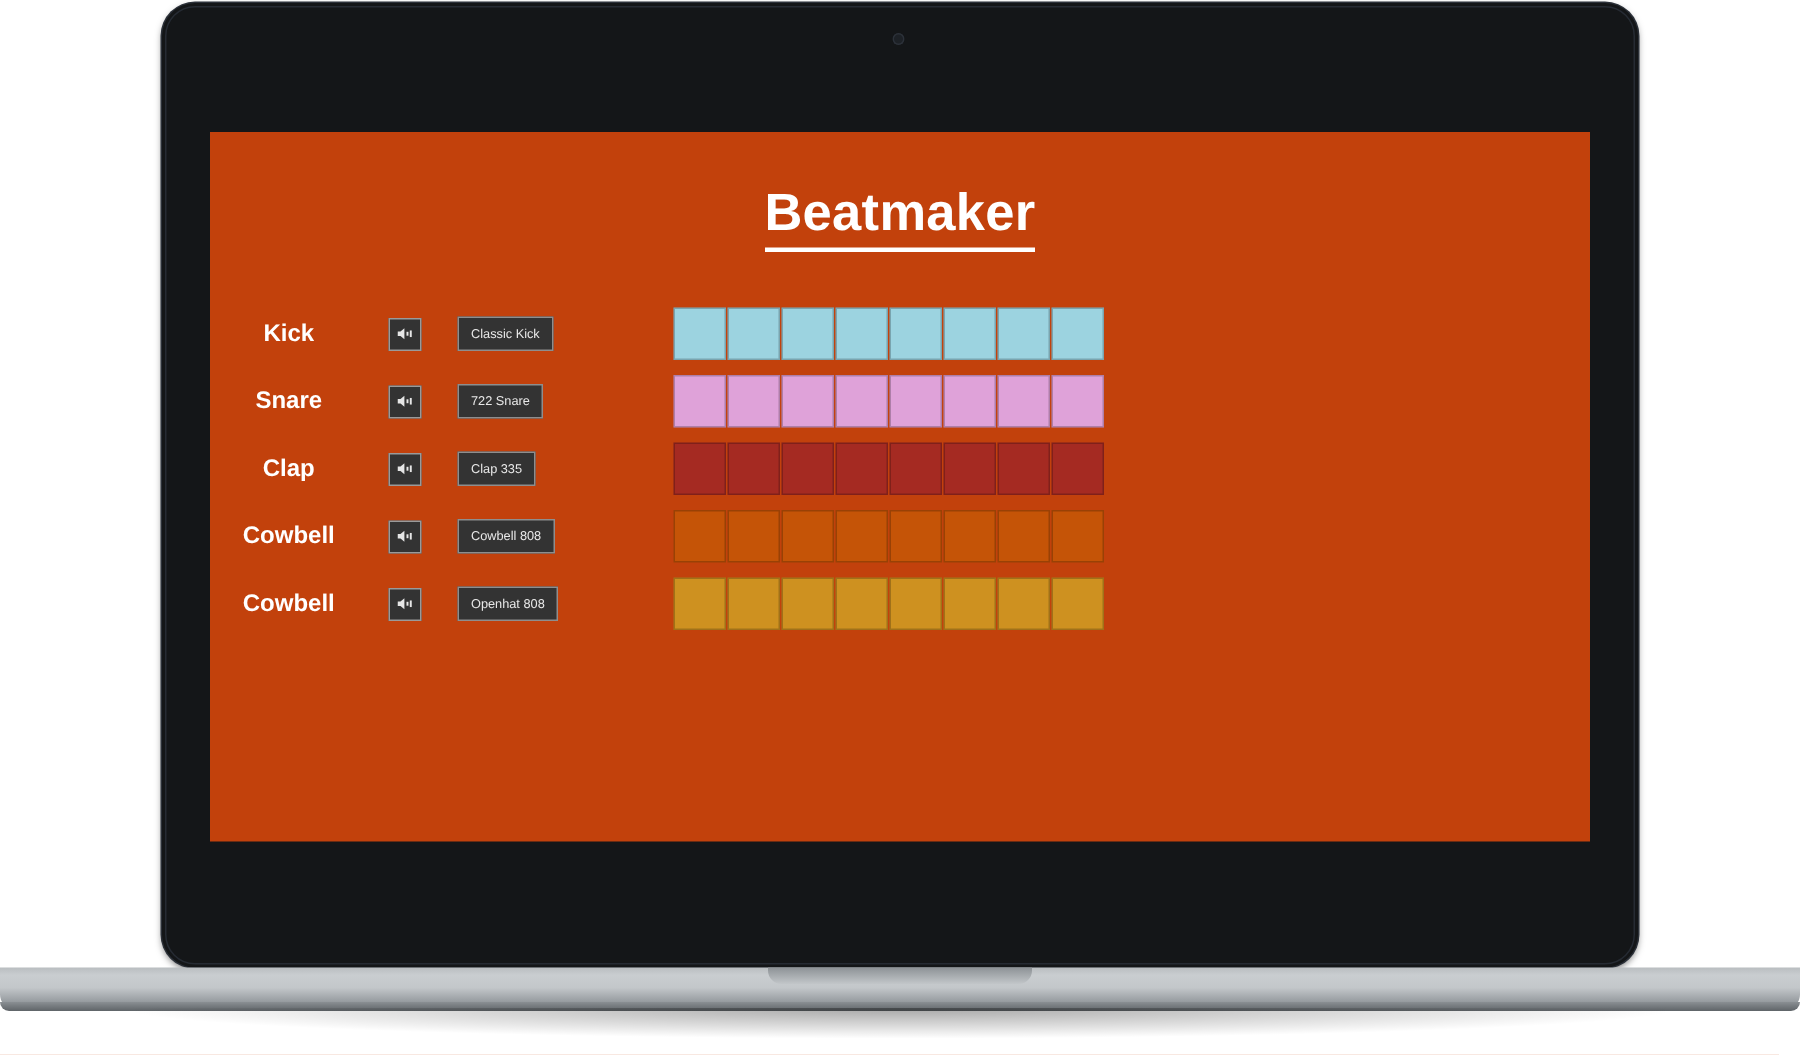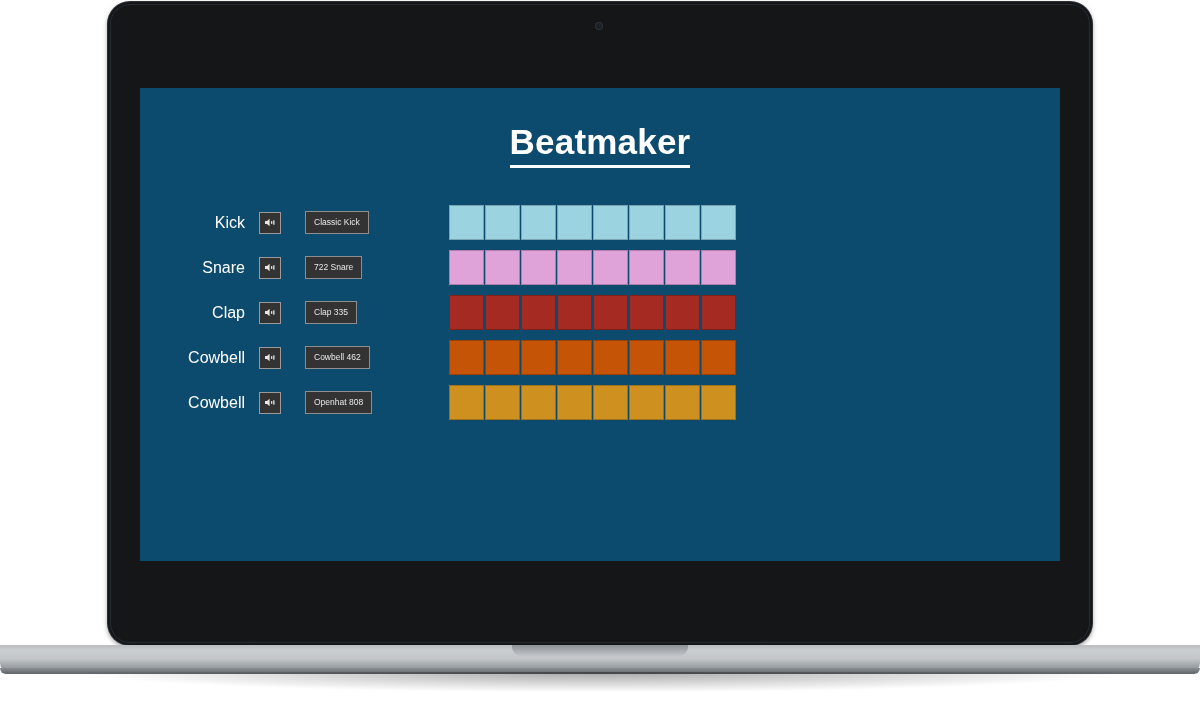--- a/index.html
+++ b/index.html
@@ -21,21 +21,21 @@
     pointer-events:none;
   }
   #camera-icon{
     position:absolute;left:595px;top:22px;width:8px;height:8px;border-radius:50%;
     background:#1d2126;box-shadow:inset 0 0 0 1px #2c3139;
   }
 
   
   #screen-viewport{
     position:absolute;left:140px;top:88px;width:920px;height:473px;
-    background:#0c4a6e;overflow:hidden;
+    background:#c2410c;overflow:hidden;
   }
 
   
   #laptop-base{
     position:absolute;left:0;top:645px;width:1200px;height:28px;
     background:linear-gradient(#b9bdc0 0%,#c9cdd0 18%,#c3c7ca 48%,#9ba0a4 78%,#7e8387 100%);
     border-bottom-left-radius:10px;border-bottom-right-radius:10px;
   }
   #laptop-base-notch{
     position:absolute;left:512px;top:645px;width:176px;height:11px;
@@ -63,22 +63,22 @@
     display:inline-block;border-bottom:3px solid #ffffff;padding-bottom:3px;
   }
 
   #tracks{margin-top:32px;}
 
   .track-row{
     display:flex;align-items:center;height:45px;
   }
 
   .track-label{
-    width:105px;text-align:right;padding-right:0px;
-    font-size:16px;font-weight:normal;color:#ffffff;white-space:nowrap;
+    width:105px;text-align:center;padding-right:0px;
+    font-size:16px;font-weight:bold;color:#ffffff;white-space:nowrap;
     box-sizing:border-box;
   }
 
   .mute-button{
     width:20px;height:20px;margin-left:14px;
     border:1px solid #9a9a9a;background:#333333;
     display:flex;align-items:center;justify-content:center;
     cursor:pointer;flex:0 0 auto;
   }
   .mute-button svg{display:block;}
@@ -189,21 +189,21 @@
             <div class="track-row">
               <div class="track-label">Cowbell</div>
               <div class="mute-button">
                 <svg width="11" height="9" viewBox="0 0 11 9">
                   <path d="M0 3h2L4.6 0.8v7.4L2 6H0z" fill="#e6e6e6"></path>
                   <rect x="6" y="3.2" width="1.3" height="2.6" fill="#e6e6e6"></rect>
                   <rect x="8.2" y="2.3" width="1.3" height="4.4" fill="#e6e6e6"></rect>
                 </svg>
               </div>
               <div class="sample-select-wrap">
-                <div class="sample-select">Cowbell 462</div>
+                <div class="sample-select">Cowbell 808</div>
               </div>
               <div class="steps">
                 <div class="step-cell" style="background: rgb(197, 84, 7);"></div>
                 <div class="step-cell" style="background: rgb(197, 84, 7);"></div>
                 <div class="step-cell" style="background: rgb(197, 84, 7);"></div>
                 <div class="step-cell" style="background: rgb(197, 84, 7);"></div>
                 <div class="step-cell" style="background: rgb(197, 84, 7);"></div>
                 <div class="step-cell" style="background: rgb(197, 84, 7);"></div>
                 <div class="step-cell" style="background: rgb(197, 84, 7);"></div>
                 <div class="step-cell" style="background: rgb(197, 84, 7);"></div>

